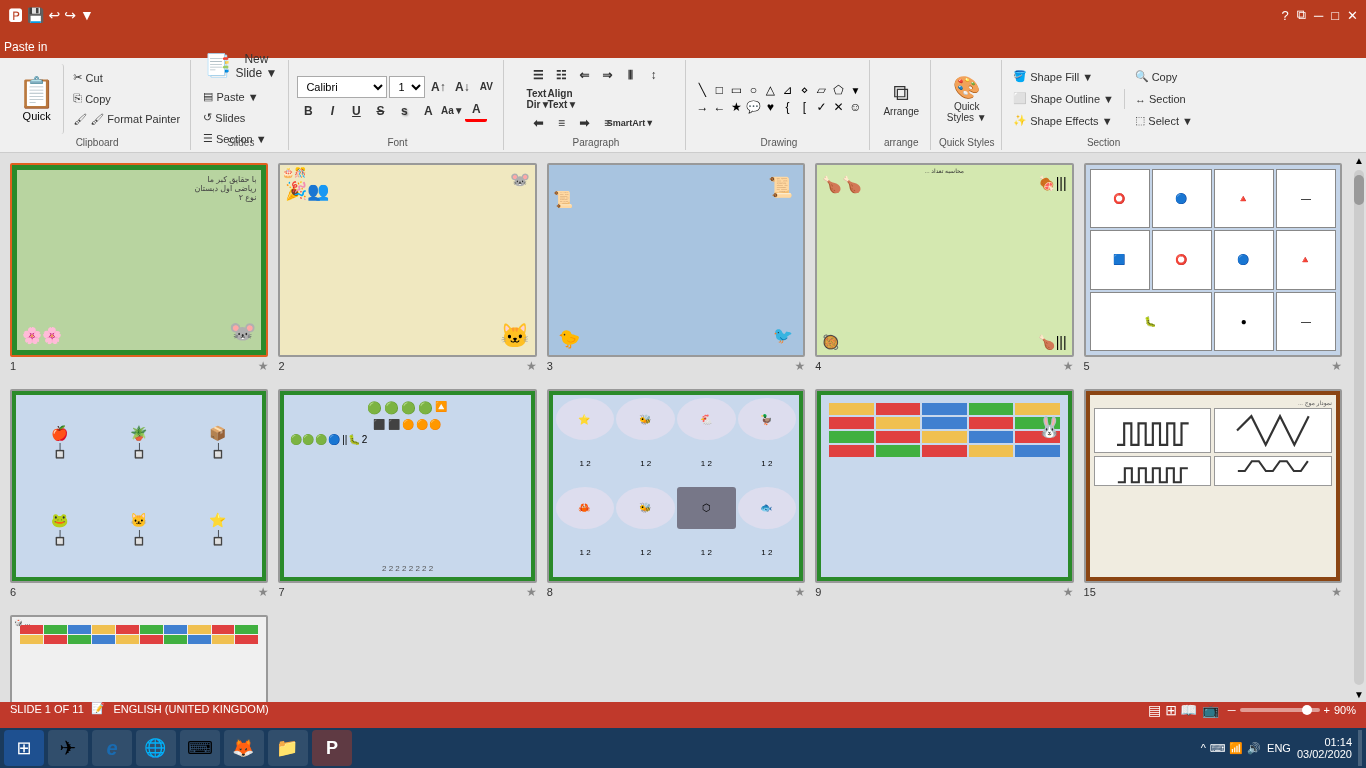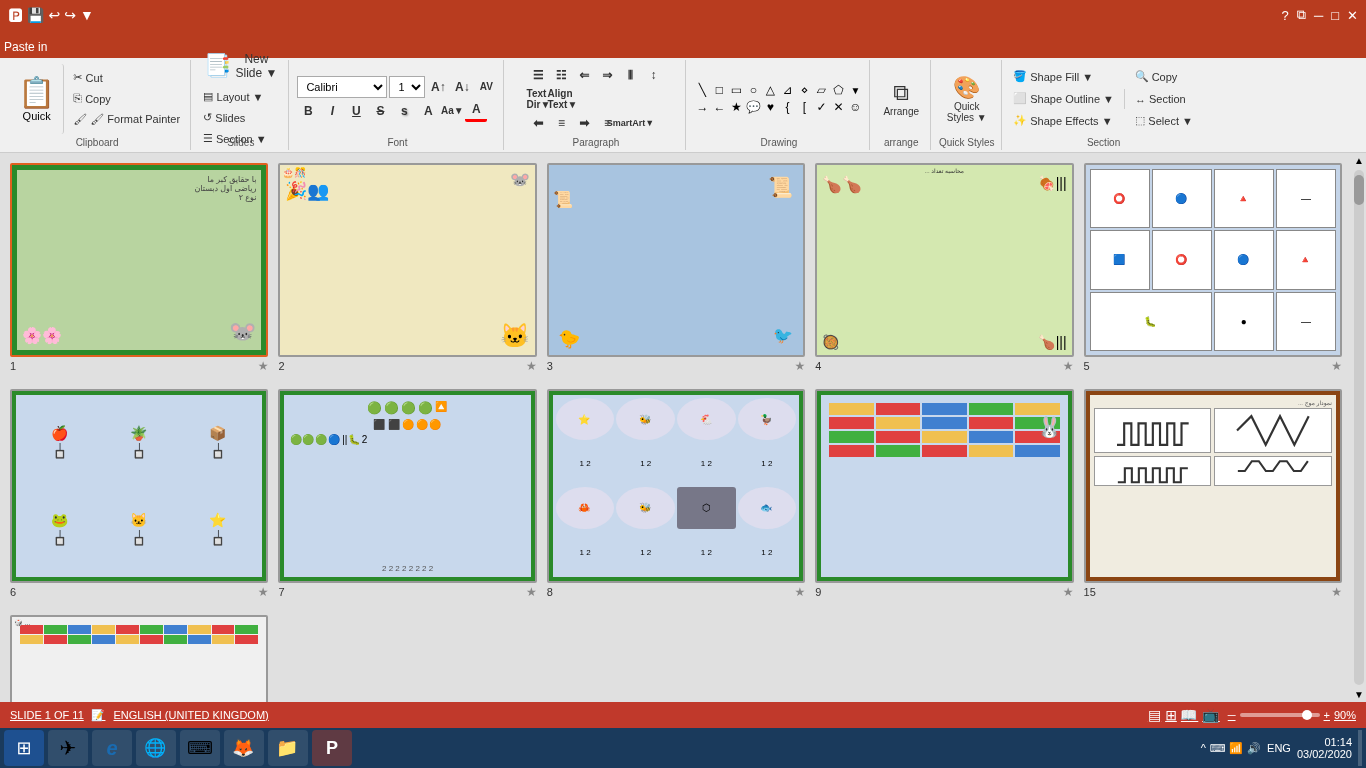--- a/index.html
+++ b/index.html
@@ -181,26 +181,25 @@
     }
     .scroll-arrow { font-size: 10px; cursor: pointer; padding: 2px; }
     .scroll-track { flex: 1; width: 10px; background: #ccc; border-radius: 5px; margin: 2px; }
     .scroll-thumb { width: 10px; height: 30px; background: #999; border-radius: 5px; margin-top: 5px; }
 
     
     #status-bar {
       background: #c0392b;
       height: 26px;
       display: flex;
-      align-items: center;
+      align-items: flex-start;
       justify-content: space-between;
       padding: 0 10px;
       color: white;
       font-size: 11px;
-      text-decoration: underline;
     }
     .status-left { display: flex; align-items: center; gap: 8px; }
     .status-right { display: flex; align-items: center; gap: 8px; }
     .view-icons { display: flex; gap: 4px; }
     .view-icon { font-size: 14px; cursor: pointer; }
     .zoom-bar { display: flex; align-items: center; gap: 4px; }
 
     
     #taskbar {
       background: #1a3a5c;
@@ -285,21 +284,21 @@
 
   <div class="ribbon-group">
     <div class="ribbon-group-content" style="height:72px; gap:4px; flex-direction:column; align-items:flex-start; justify-content:center;">
       <div class="ribbon-btn" style="height:40px; flex-direction:row; gap:4px;">
         <span style="font-size:22px;">📑</span>
         <span style="font-size:12px;">New<br>Slide ▼</span>
       </div>
       <div class="ribbon-col" style="gap:1px;">
         <div class="ribbon-btn-sm">
           <span>▤</span>
-          <span>Layout ▼</span>
+          <span>Paste ▼</span>
         </div>
         <div class="ribbon-btn-sm">
           <span>↺</span>
           <span>Slides</span>
         </div>
         <div class="ribbon-btn-sm">
           <span>☰</span>
           <span>Section ▼</span>
         </div>
       </div>

